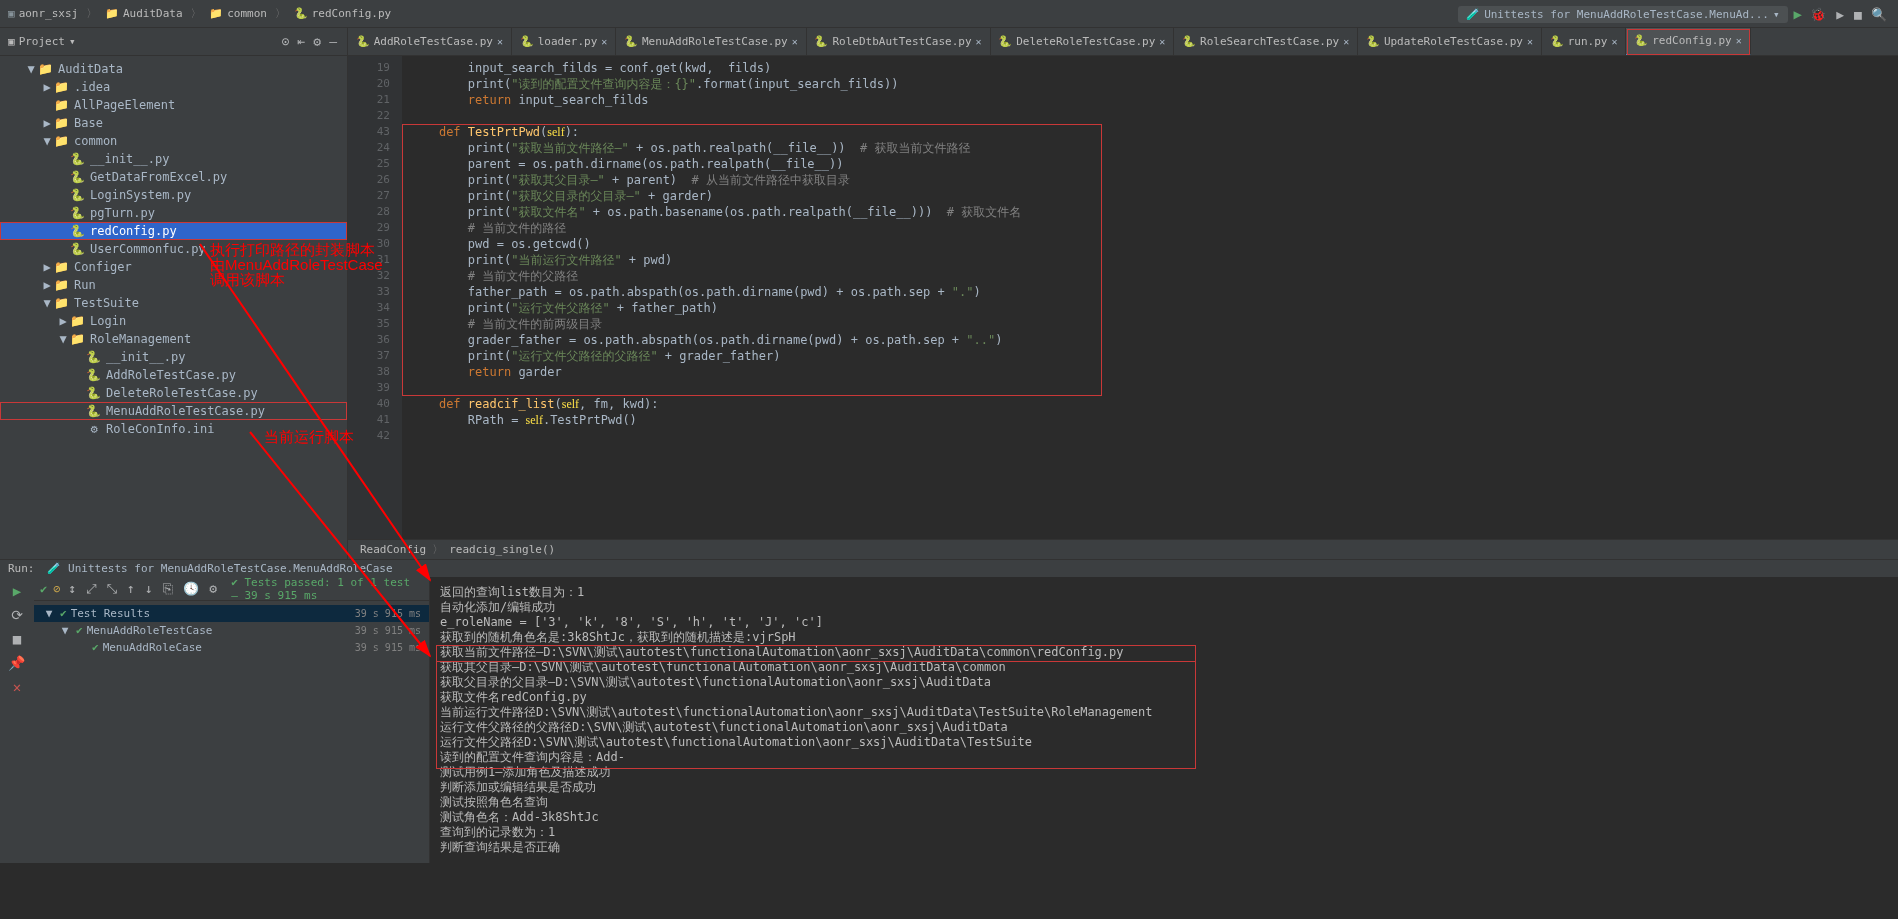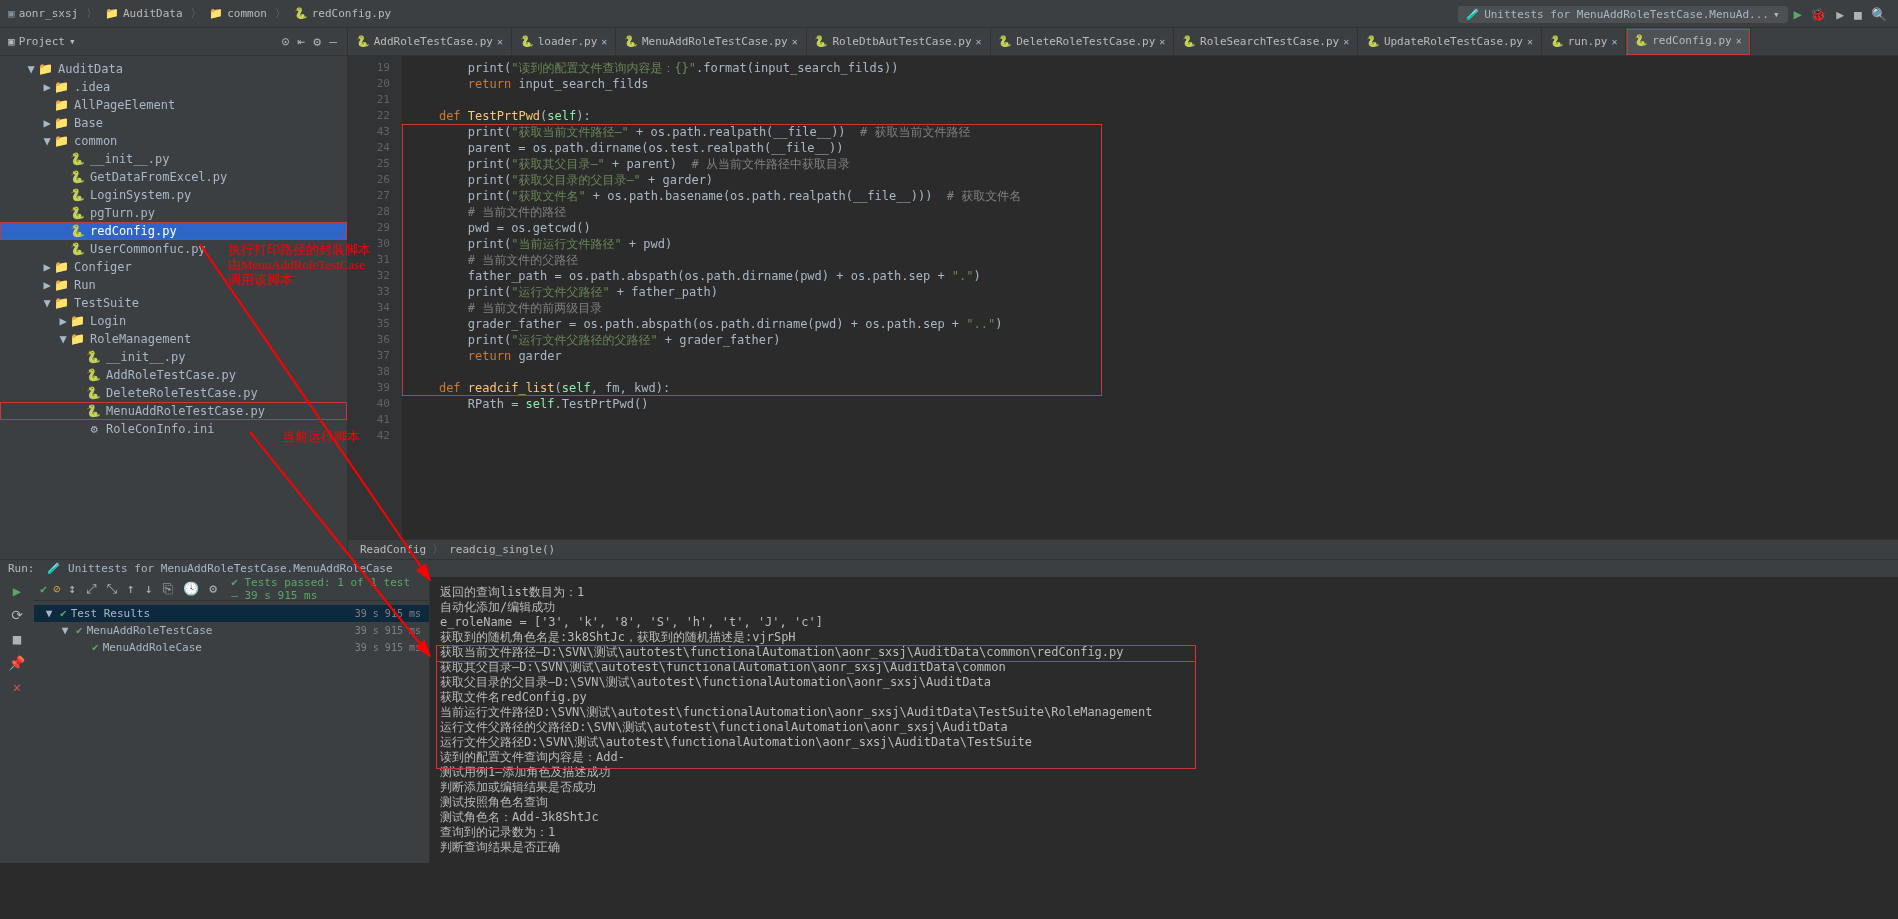--- a/index.html
+++ b/index.html
@@ -37,24 +37,24 @@
 .code-wrap { flex:1; display:flex; position:relative; overflow:hidden; }
 .gutter { width:54px; background:#313335; color:#606366; text-align:right; padding:4px 12px 0 0; font-size:11px; line-height:16px; }
 .code { flex:1; padding:4px 0 0 8px; font-size:12px; line-height:16px; position:relative; }
 .code-line { height:16px; white-space:pre; }
 .code-box { position:absolute; border:1px solid #c93838; left:418px; top:4px; width:640px; height:240px; pointer-events:none; }
 .breadcrumb-bar { height:20px; background:#3c3f41; padding:0 12px; font-size:11px; color:#bbbbbb; display:flex; align-items:center; border-top:1px solid #323232; }
 
 .kw { color:#cc7832; }
 .str { color:#6a8759; }
 .fn { color:#ffc66d; }
-.self { color:#86efac; }
+.self { color:#fde047;font-family:Liberation Serif, serif; }
 .cmt { color:#808080; }
 
-.annotation { position:absolute; color:#ff0000; font-size:13px; pointer-events:none; z-index:100; font-family:Liberation Serif, serif;margin-left:18px; }
+.annotation { position:absolute; color:#ff0000; font-size:15px; pointer-events:none; z-index:100; font-family:Liberation Sans, sans-serif; }
 .arrow-line { position:absolute; pointer-events:none; z-index:50; }
 
 .run-panel { height:304px; background:#2b2b2b; border-top:1px solid #323232; display:flex; flex-direction:column; }
 .run-header { height:22px; background:#3c3f41; display:flex; align-items:center; padding:0 8px; font-size:11px; }
 .run-body { flex:1; display:flex; }
 .run-left { width:34px; background:#3c3f41; display:flex; flex-direction:column; align-items:center; gap:8px; padding-top:6px; }
 .run-left .icon-btn { cursor:pointer; font-size:14px; }
 .run-tests { width:396px; background:#3c3f41; border-right:1px solid #323232; display:flex; flex-direction:column; }
 .run-tests-toolbar { height:24px; background:#3c3f41; display:flex; align-items:center; gap:6px; padding:0 6px; border-bottom:1px solid #323232; }
 .run-tests-tree { flex:1; padding:4px 0; }
@@ -292,26 +292,27 @@
           <div>35</div>
           <div>36</div>
           <div>37</div>
           <div>38</div>
           <div>39</div>
           <div>40</div>
           <div>41</div>
           <div>42</div>
         </div>
       <div class="code" id="code">
+          <div class="code-line">        input_search_filds = conf.get(kwd,  filds)</div>
           <div class="code-line">        print(<span class="str">"读到的配置文件查询内容是：{}"</span>.format(input_search_filds))</div>
           <div class="code-line">        <span class="kw">return</span> input_search_filds</div>
           <div class="code-line"></div>
           <div class="code-line">    <span class="kw">def</span> <span class="fn">TestPrtPwd</span>(<span class="self">self</span>):</div>
           <div class="code-line">        print(<span class="str">"获取当前文件路径—"</span> + os.path.realpath(__file__))  <span class="cmt"># 获取当前文件路径</span></div>
-          <div class="code-line">        parent = os.path.dirname(os.test.realpath(__file__))</div>
+          <div class="code-line">        parent = os.path.dirname(os.path.realpath(__file__))</div>
           <div class="code-line">        print(<span class="str">"获取其父目录—"</span> + parent)  <span class="cmt"># 从当前文件路径中获取目录</span></div>
           <div class="code-line">        print(<span class="str">"获取父目录的父目录—"</span> + garder)</div>
           <div class="code-line">        print(<span class="str">"获取文件名"</span> + os.path.basename(os.path.realpath(__file__)))  <span class="cmt"># 获取文件名</span></div>
           <div class="code-line">        <span class="cmt"># 当前文件的路径</span></div>
           <div class="code-line">        pwd = os.getcwd()</div>
           <div class="code-line">        print(<span class="str">"当前运行文件路径"</span> + pwd)</div>
           <div class="code-line">        <span class="cmt"># 当前文件的父路径</span></div>
           <div class="code-line">        father_path = os.path.abspath(os.path.dirname(pwd) + os.path.sep + <span class="str">"."</span>)</div>
           <div class="code-line">        print(<span class="str">"运行文件父路径"</span> + father_path)</div>
           <div class="code-line">        <span class="cmt"># 当前文件的前两级目录</span></div>

